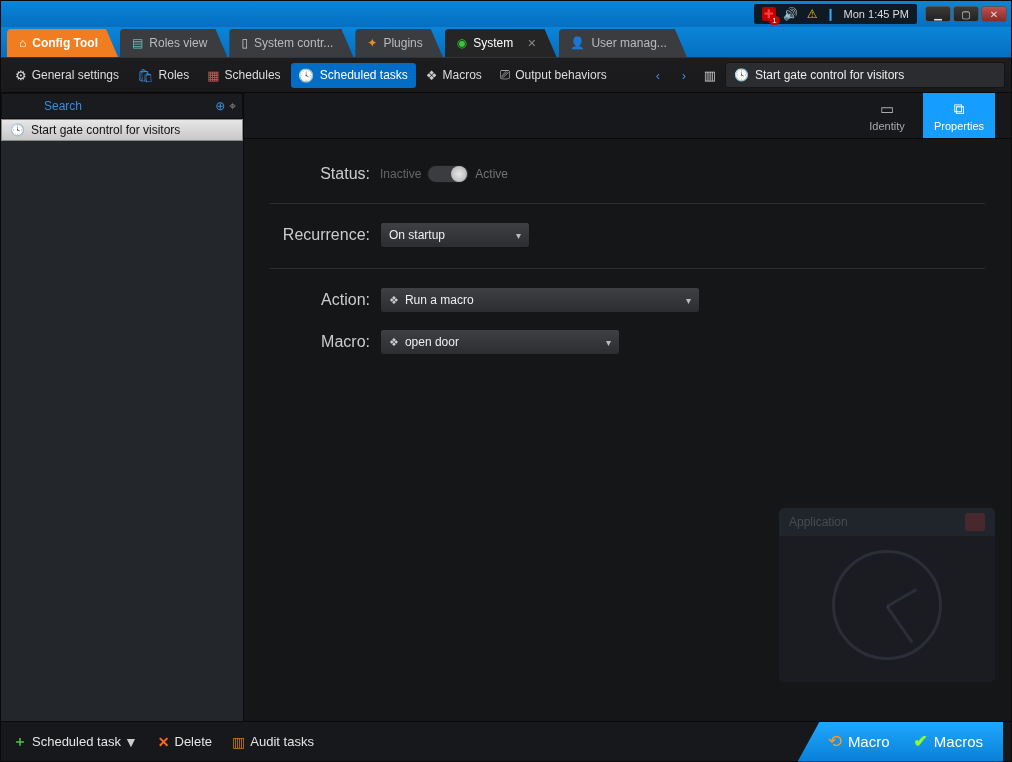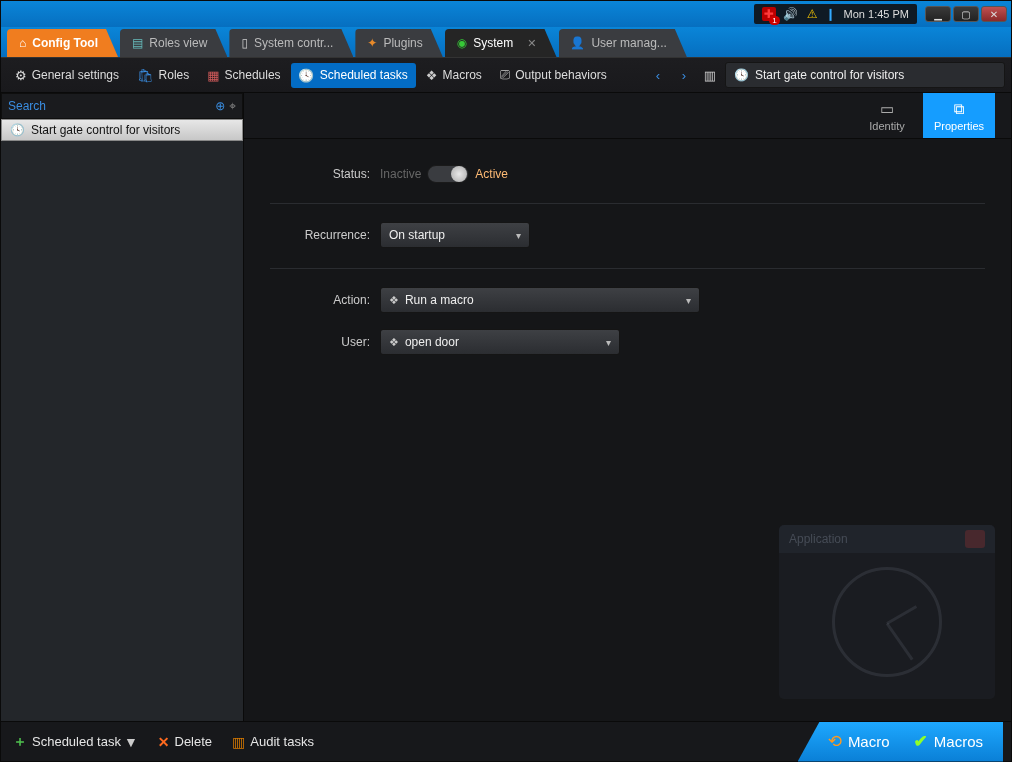--- a/index.html
+++ b/index.html
@@ -42,52 +42,52 @@
   .ic-macro { color:#ccc; }
   .ic-out { color:#ccc; }
   .navbtns { margin-left:auto; display:flex; align-items:center; gap:4px; }
   .navbtn { width:22px; height:22px; display:flex; align-items:center; justify-content:center; color:#3a8de0; font-size:13px; cursor:pointer; border-radius:3px; }
   .navbtn.mono { color:#ccc; }
   .crumb-box { flex:0 0 280px; background:#2a2c30; border:1px solid #151515; border-radius:3px; height:26px; display:flex; align-items:center; gap:6px; padding:0 8px; font-size:12px; color:#eee; }
   
   .body { flex:1; display:flex; min-height:0; }
   .side { width:243px; background:#23262a; border-right:1px solid #0a0a0a; display:flex; flex-direction:column; }
   .searchrow { height:26px; background:#1a1b1e; border:1px solid #0e0e0e; display:flex; align-items:center; padding:0 6px; }
-  .searchrow input { flex:1; background:transparent; border:none; outline:none; color:#3a8de0; font-size:12px; }
+  .searchrow input { flex:1; background:transparent; border:none; outline:none; color:#3a8de0; font-size:12px;margin-left:36px; }
   .searchrow input::placeholder { color:#3a8de0; }
   .srico { color:#888; font-size:12px; margin-left:4px; cursor:pointer; }
   .srico.globe { color:#3a8de0; }
   .sidelist { flex:1; overflow:auto; }
   .sideitem { display:flex; align-items:center; gap:6px; height:22px; padding:0 8px; font-size:12px; color:#111; background: linear-gradient(#e7e7e7,#c7c7c7); border:1px solid #888; cursor:pointer; }
   .sideitem .ii { font-size:12px; color:#666; }
   .main { flex:1; background:#151618; display:flex; flex-direction:column; position:relative; }
   
   .dettabs { height:46px; background:#17181b; border-bottom:1px solid #0a0a0a; display:flex; justify-content:flex-end; padding-right:16px; }
   .dettab { width:72px; display:flex; flex-direction:column; align-items:center; justify-content:center; gap:2px; font-size:11px; color:#aaa; cursor:pointer; }
   .dettab.active { background:#159dff; color:#fff; }
   .dettab .di { font-size:15px; }
   .ic-id { color:#aaa; }
   .dettab.active .di { color:#fff; }
   
   .form { padding:18px 26px; }
   .frow { display:flex; align-items:center; padding:8px 0; }
   .frow.sep { border-bottom:1px solid #2a2c30; padding-bottom:20px; margin-bottom:10px; }
-  .flabel { width:110px; text-align:right; font-size:12px; color:#ccc; padding-right:10px; }
+  .flabel { width:110px; text-align:right; font-size:16px; color:#ccc; padding-right:10px; }
   .toggle { display:flex; align-items:center; gap:6px; }
   .toggle .opt { font-size:12px; color:#666; }
-  .toggle .opt.on { color:#fdba74;text-align:right; }
+  .toggle .opt.on { color:#737373;text-align:right; }
   .switch { width:42px; height:18px; background:#3a3c40; border-radius:9px; border:1px solid #1a1a1a; position:relative; }
   .switch .knob { width:16px; height:16px; background: radial-gradient(#e8e8e8,#aaa); border-radius:50%; position:absolute; top:0; right:1px; }
   .dd { height:26px; background: linear-gradient(#3e4044,#2b2d31); border:1px solid #151515; border-radius:3px; display:flex; align-items:center; padding:0 8px; font-size:12px; color:#eee; cursor:pointer; }
   .dd .caret { margin-left:auto; color:#bbb; font-size:10px; }
   .dd .ddic { color:#ccc; margin-right:6px; font-size:11px; }
   .bold { font-weight:bold; }
   .link { color:#1e90ff; cursor:pointer; margin-left:10px; font-size:12px; }
   
-  .ghost { position:absolute; right:16px; bottom:22px; width:216px; height:174px; background:rgba(60,70,85,0.15); border-radius:5px; pointer-events:none; }
+  .ghost { position:absolute; right:16px; bottom:39px; width:216px; height:174px; background:rgba(60,70,85,0.15); border-radius:5px; pointer-events:none; }
   .ghost .gh { height:28px; background:rgba(50,60,75,0.25); display:flex; align-items:center; justify-content:space-between; padding:0 10px; font-size:12px; color:rgba(180,190,210,0.25); border-radius:5px 5px 0 0; }
   .ghost .gclose { width:20px; height:18px; background:rgba(190,50,50,0.25); border-radius:3px; }
   .ghost .gclock { width:110px; height:110px; border:3px solid rgba(170,180,200,0.12); border-radius:50%; margin:14px auto 0; position:relative; }
   .ghost .gclock::before { content:""; position:absolute; left:50%; top:50%; width:34px; height:3px; background:rgba(170,180,200,0.12); transform-origin:left; transform:rotate(-30deg); }
   .ghost .gclock::after { content:""; position:absolute; left:50%; top:50%; width:44px; height:3px; background:rgba(170,180,200,0.12); transform-origin:left; transform:rotate(55deg); }
   
   .bottombar { height:40px; background:#17181b; border-top:1px solid #0a0a0a; display:flex; align-items:center; padding:0 8px; gap:12px; }
   .bbtn { display:flex; align-items:center; gap:5px; font-size:13px; color:#e5e5e5; cursor:pointer; padding:4px 4px; }
   .bbtn .bic { font-size:14px; }
   .bic-add { color:#4fc24f; font-weight:bold; }
@@ -233,21 +233,21 @@
         <div class="frow">
           <div class="flabel">Action:</div>
           <div class="dd" style="width:320px">
             <span class="ddic">❖</span>
             <span>Run a macro</span>
             <span class="caret">▾</span>
           </div>
         </div>
 
         <div class="frow">
-          <div class="flabel">User:</div>
+          <div class="flabel">Macro:</div>
           <div class="dd" style="width:240px">
             <span class="ddic">❖</span>
             <span>open door</span>
             <span class="caret">▾</span>
           </div>
         </div>
 
       </div>
 
       <div class="ghost">

